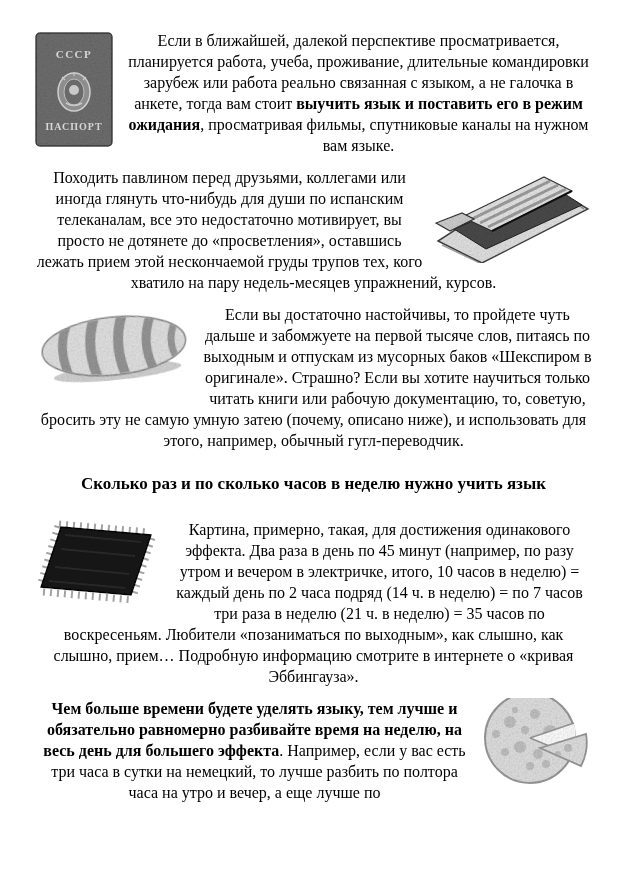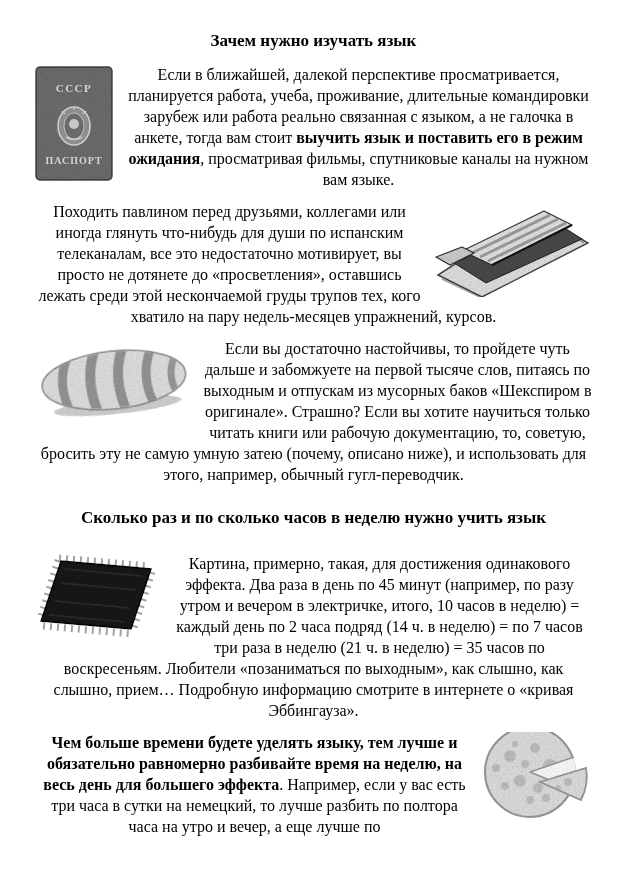--- a/index.html
+++ b/index.html
@@ -47,21 +47,20 @@
         <feFuncB type="linear" slope="0.5" intercept="0.5"></feFuncB>
       </feComponentTransfer>
       <feComposite in="g2" in2="SourceGraphic" operator="in" result="gc"></feComposite>
       <feBlend in="gc" in2="SourceGraphic" mode="multiply"></feBlend>
     </filter>
   </defs>
 </svg>
 
 <div class="page">
 
-  <h1 class="doc-title">Зачем нужно изучать язык</h1>
 
   <div class="para">
     <svg class="fl img-passport" viewBox="0 0 78 115">
       <g filter="url(#pencil)">
         <rect x="1" y="1" width="76" height="113" rx="4" fill="#6e6e6e" stroke="#3a3a3a" stroke-width="1.5"></rect>
       </g>
       <text x="39" y="26" text-anchor="middle" font-size="11" font-weight="bold" letter-spacing="1.5" fill="#d6d6d6">СССР</text>
       <g>
         <ellipse cx="39" cy="60" rx="16" ry="19" fill="#8d8d8d" stroke="#cfcfcf" stroke-width="1.5"></ellipse>
         <ellipse cx="39" cy="60" rx="10" ry="13" fill="#6a6a6a" stroke="#bdbdbd" stroke-width="1"></ellipse>
@@ -79,21 +78,21 @@
       <g filter="url(#pencil)">
         <polygon points="6,74 50,96 156,42 136,30 40,52" fill="#e2e2e2" stroke="#444444" stroke-width="1.5"></polygon>
         <polygon points="22,62 54,82 150,38 122,20" fill="#4a4a4a" stroke="#222222" stroke-width="1"></polygon>
         <polygon points="30,50 60,64 140,24 112,10" fill="#e6e6e6" stroke="#333333" stroke-width="1.2"></polygon>
         <path d="M40,52 L118,14 M48,56 L126,18 M56,60 L134,22" stroke="#666666" stroke-width="3" opacity="0.55"></path>
         <polygon points="4,56 30,46 42,52 18,64" fill="#cfcfcf" stroke="#333333" stroke-width="1.2"></polygon>
         <path d="M60,64 L140,24" stroke="#111111" stroke-width="2"></path>
         <path d="M10,78 L52,98 M140,34 L152,42" stroke="#555555" stroke-width="1.5" opacity="0.6"></path>
       </g>
     </svg>
-    <p>Походить павлином перед друзьями, коллегами или иногда глянуть что-нибудь для души по испанским телеканалам, все это недостаточно мотивирует, вы просто не дотянете до «просветления», оставшись лежать среди этой нескончаемой  груды трупов тех, кого хватило на пару недель-месяцев упражнений, курсов.</p>
+    <p>Походить павлином перед друзьями, коллегами или иногда глянуть что-нибудь для души по испанским телеканалам, все это недостаточно мотивирует, вы просто не дотянете до «просветления», оставшись лежать прием этой нескончаемой  груды трупов тех, кого хватило на пару недель-месяцев упражнений, курсов.</p>
   </div>
 
   <div class="para">
     <svg class="fl img-bread" viewBox="0 0 158 82">
       <g filter="url(#pencil)" transform="rotate(-6 79 41)">
         <ellipse cx="80" cy="66" rx="64" ry="8" fill="#d4d4d4"></ellipse>
         <ellipse cx="79" cy="40" rx="72" ry="29" fill="#e3e3e3" stroke="#8f8f8f" stroke-width="1.5"></ellipse>
         <clipPath id="breadclip">
             <ellipse cx="79" cy="40" rx="71" ry="28"></ellipse>
           </clipPath>

